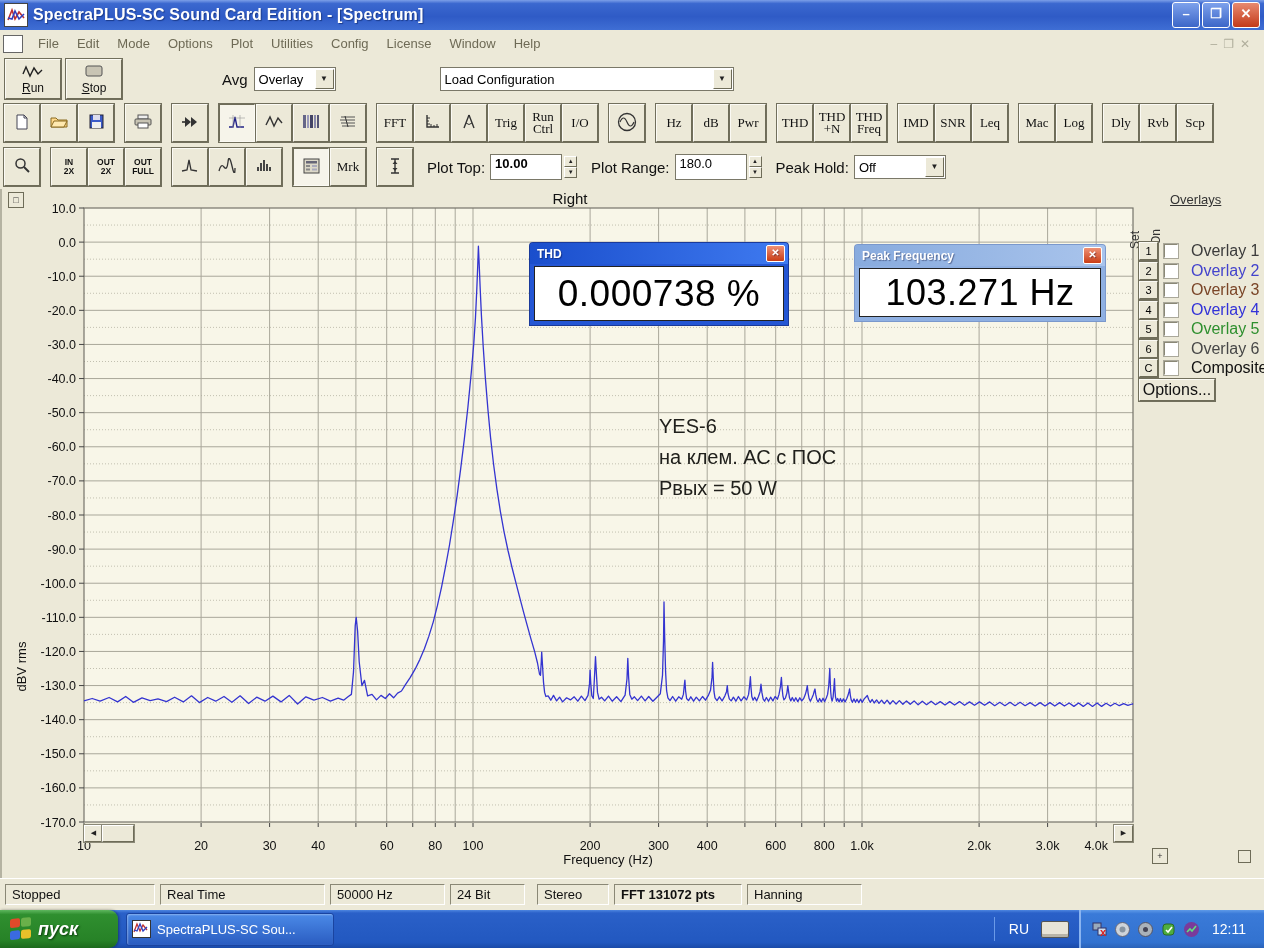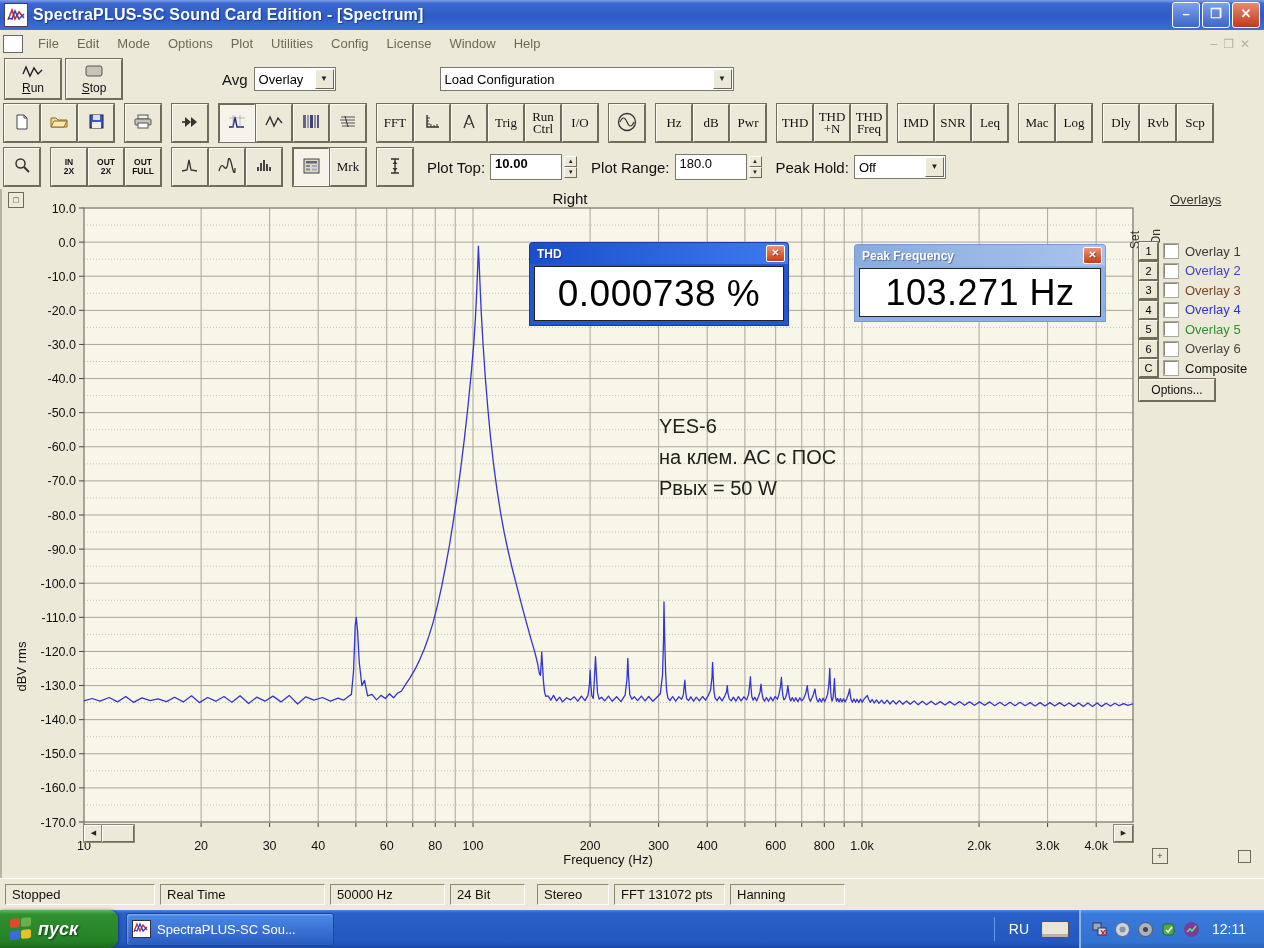--- a/index.html
+++ b/index.html
@@ -86,22 +86,22 @@
   .meter-value{font-size:37px;color:#000;letter-spacing:.5px;white-space:nowrap;}
   
   #overlays-panel{position:absolute;left:1136px;top:189px;width:128px;height:689px;background:#ece9d8;}
   #overlays-title{position:absolute;left:34px;top:3px;font-size:13px;color:#333;text-decoration:underline;}
   .vlab{position:absolute;font-size:12px;color:#333;transform:rotate(-90deg);transform-origin:left bottom;}
   .ov-row{position:absolute;left:0;height:18px;display:flex;align-items:center;}
   .ov-btn{width:17px;height:16px;margin-left:3px;font-size:11px;display:flex;align-items:center;
     justify-content:center;}
   .ov-check{width:12px;height:12px;margin-left:6px;background:#fff;border:1px solid;
     border-color:#8a8876 #fff #fff #8a8876;box-shadow:0 0 0 1px #aaa89a;}
-  .ov-label{margin-left:7px;font-size:13px;white-space:nowrap;}
-  #options-btn{position:absolute;left:3px;top:190px;width:74px;height:20px;font-size:12px;
+  .ov-label{margin-left:13px;font-size:16px;white-space:nowrap;}
+  #options-btn{position:absolute;left:3px;top:190px;width:74px;height:20px;font-size:16px;
     display:flex;align-items:center;justify-content:center;color:#111;}
   
   #statusbar{position:absolute;left:0;top:878px;width:1264px;height:32px;background:#ece9d8;
     border-top:1px solid #fff;display:flex;align-items:flex-start;padding-top:5px;box-sizing:border-box;}
   .status-seg{height:21px;margin-left:5px;background:#ece9d8;border:1px solid;
     border-color:#8a8876 #fff #fff #8a8876;font-size:13px;color:#111;padding:2px 0 0 6px;
     box-sizing:border-box;flex:none;}
   
   #taskbar{position:absolute;left:0;top:910px;width:1264px;height:38px;
     background:linear-gradient(180deg,#4d86e0 0%,#2a60c8 8%,#2258c0 85%,#1a4aa8 100%);display:flex;align-items:center;}
@@ -706,21 +706,21 @@
     <div class="pane-btn" style="left:16px;top:659px">+</div>
     <div class="pane-btn" style="left:102px;top:661px;width:11px;height:11px"></div>
   </div>
 
   <div id="statusbar">
       <div class="status-seg" style="width: 150px;">Stopped</div>
       <div class="status-seg" style="width: 165px;">Real Time</div>
       <div class="status-seg" style="width: 115px;">50000 Hz</div>
       <div class="status-seg" style="width: 75px;">24 Bit</div>
       <div class="status-seg" style="width: 72px; margin-left: 12px;">Stereo</div>
-      <div class="status-seg" style="width: 111px;">FFT 131072 pts</div>
+      <div class="status-seg" style="width: 128px; font-weight: bold;">FFT 131072 pts</div>
       <div class="status-seg" style="width: 115px;">Hanning</div>
     </div>
 
   <div id="taskbar">
     <div id="start-btn">
       <div id="start-logo">
         <div style="background:#e04a2a"></div>
           <div style="background:#6ab04a"></div>
         <div style="background:#3a6ae0"></div>
           <div style="background:#e8c02a"></div>

